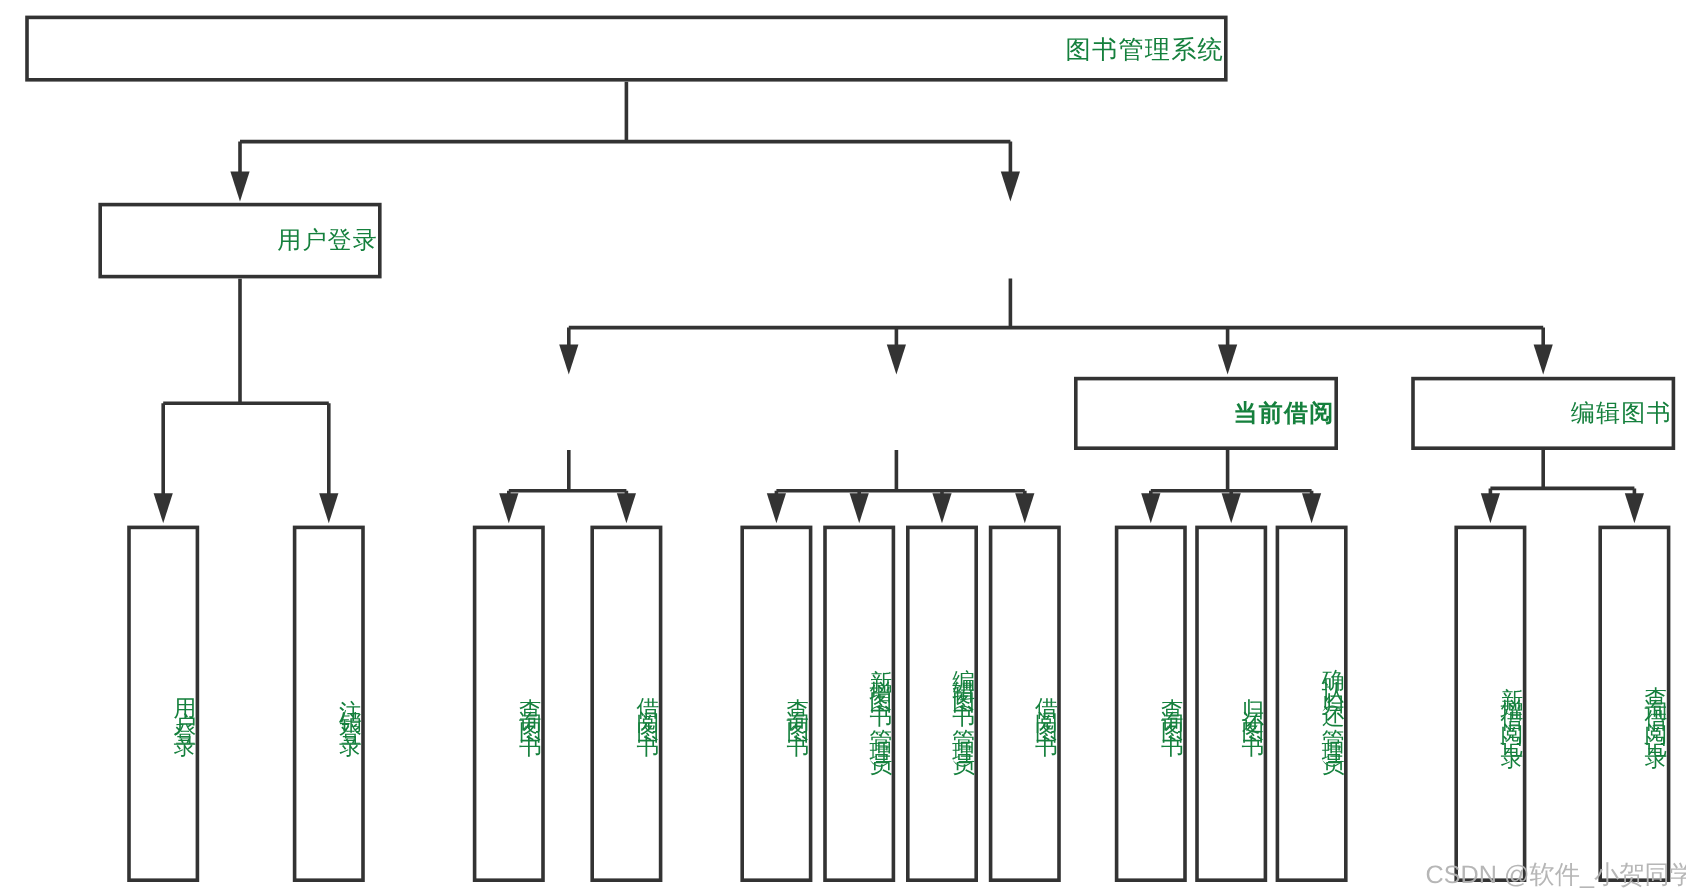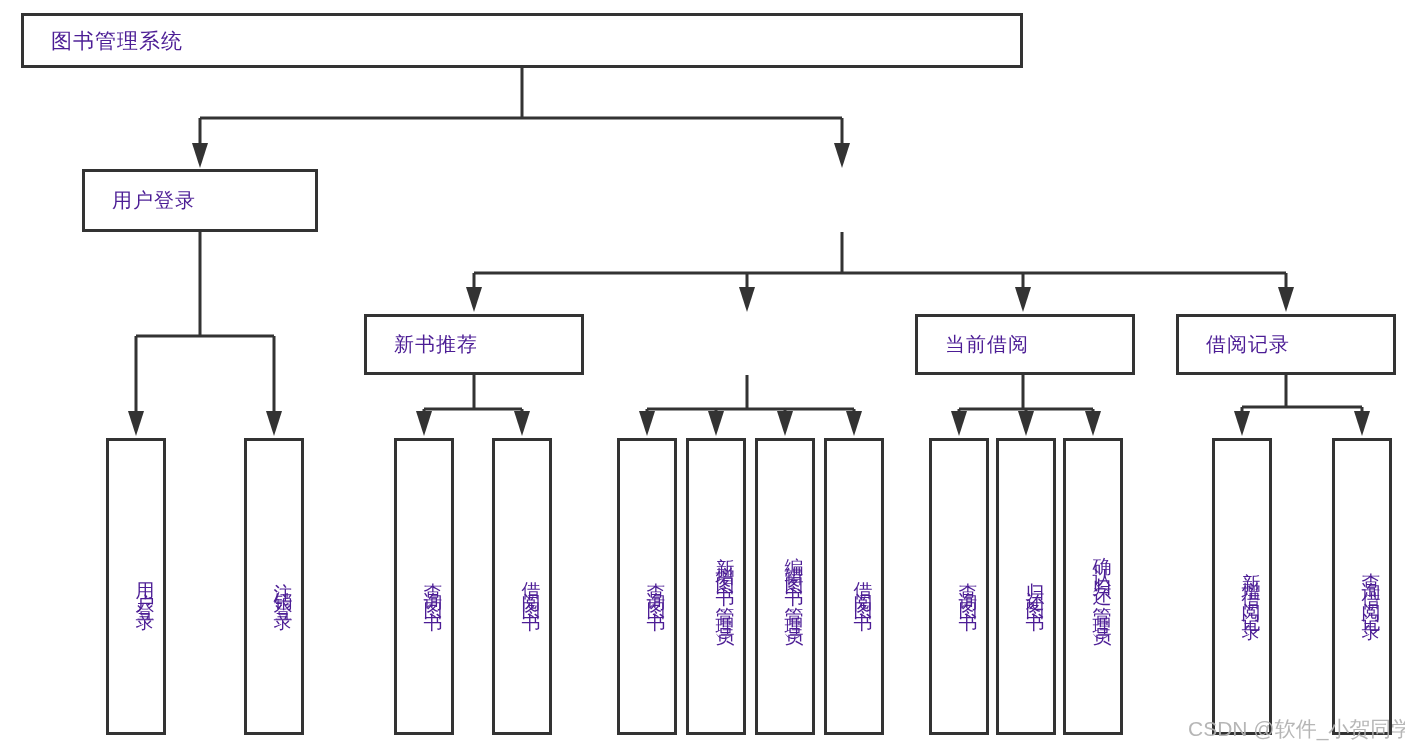--- a/index.html
+++ b/index.html
@@ -23,42 +23,41 @@
     height: 747px;
     z-index: 0;
   }
   .node {
     position: absolute;
     box-sizing: border-box;
     border: 3px solid #333333;
     background: #ffffff;
     display: flex;
     align-items: center;
-    justify-content: flex-start;
-    color: #4c1d95;
+    justify-content: flex-end;
+    color: #15803d;
     z-index: 1;
-    padding-left: 27px;
   }
   .node-root {
     left: 21px; top: 13px; width: 1002px; height: 55px;
     font-size: 21px; letter-spacing: 1px;
   }
   .node-l2 {
     top: 169px; width: 236px; height: 63px;
     font-size: 20px; letter-spacing: 1px;
   }
   .node-l2.pos-user  { left: 82px; }
   .node-l2.pos-mgmt  { left: 724px; }
   .node-l3 {
     top: 314px; width: 220px; height: 61px;
     font-size: 20px; letter-spacing: 1px;
   }
   .node-l3.pos-a { left: 364px; }
   .node-l3.pos-b { left: 637px; }
-  .node-l3.pos-c { left: 915px; }
+  .node-l3.pos-c { left: 895px; font-weight: bold; }
   .node-l3.pos-d { left: 1176px; }
   .leaf {
     top: 438px; width: 60px; height: 297px;
   }
   .leaf span {
     writing-mode: vertical-rl;
     text-orientation: mixed;
     font-size: 19px;
     letter-spacing: 10px;
     line-height: 1;
@@ -133,28 +132,25 @@
   </svg>
 
   <div class="node node-root">
     <span>图书管理系统</span>
   </div>
 
   <div class="node node-l2 pos-user">
     <span>用户登录</span>
   </div>
 
-  <div class="node node-l3 pos-a">
-    <span>新书推荐</span>
-  </div>
   <div class="node node-l3 pos-c">
     <span>当前借阅</span>
   </div>
   <div class="node node-l3 pos-d">
-    <span>借阅记录</span>
+    <span>编辑图书</span>
   </div>
 
   <div class="node leaf pos-1">
     <span>用户登录</span>
   </div>
   <div class="node leaf pos-2">
     <span>注销登录</span>
   </div>
   <div class="node leaf pos-3">
     <span>查询图书</span>

